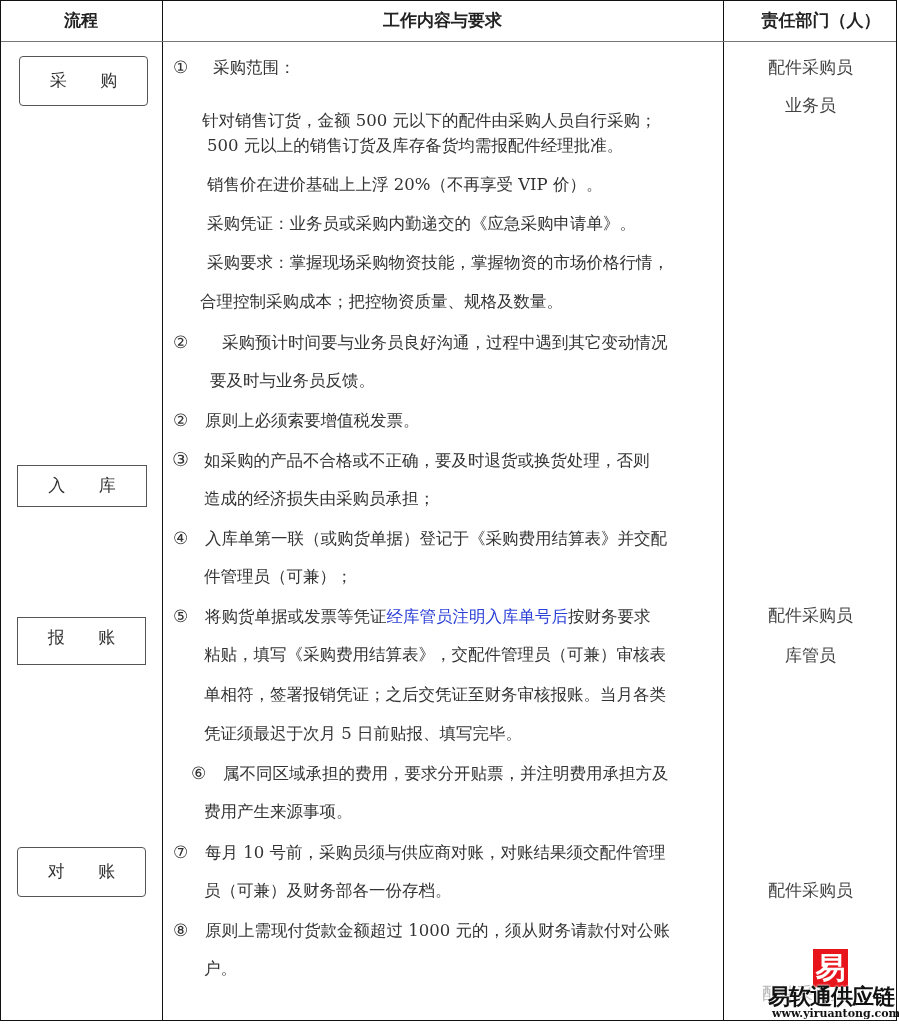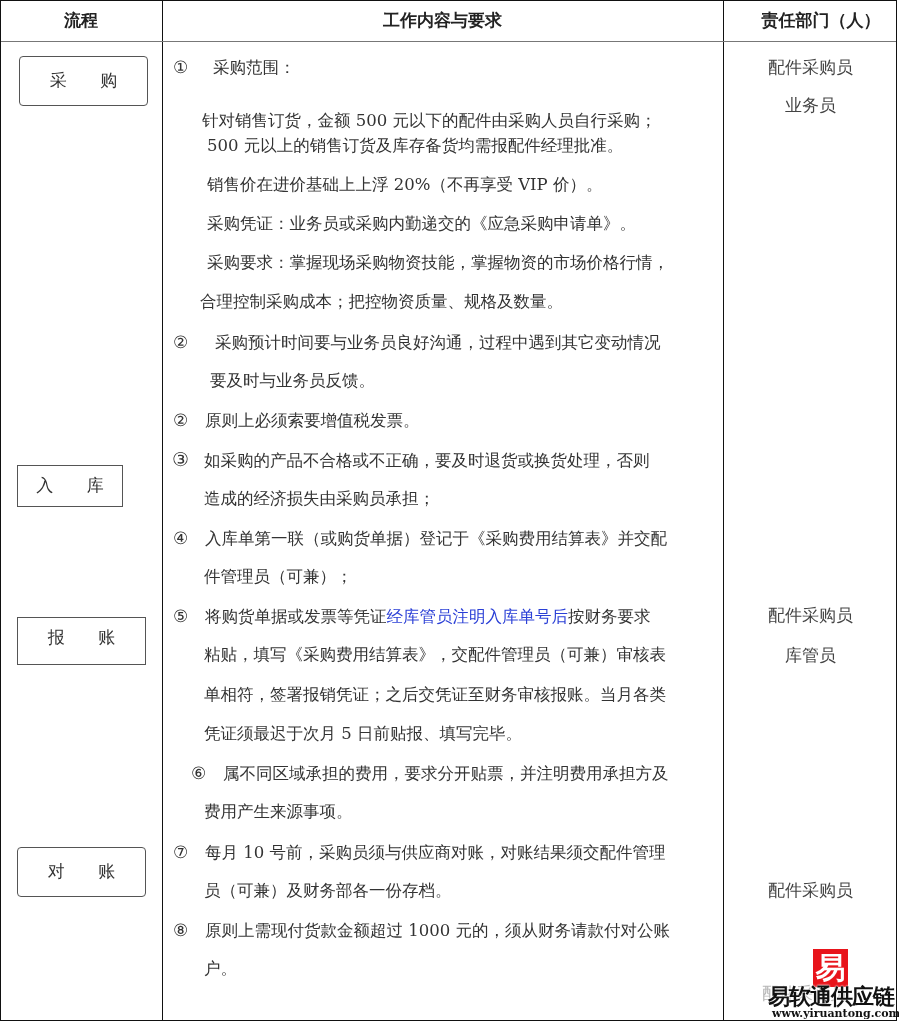--- a/index.html
+++ b/index.html
@@ -34,36 +34,36 @@
   <div class="vline" style="left:161px"></div>
   <div class="vline" style="left:722px"></div>
   <div class="hline" style="top:40px"></div>
 </div>
 
 <div class="hdr" style="left:0;width:162px">流程</div>
 <div class="hdr" style="left:162px;width:561px">工作内容与要求</div>
 <div class="hdr" style="left:719px;width:204px">责任部门（人）</div>
 
 <div class="box round" style="left:19px;top:56px;width:129px;height:50px;line-height:46px">采 购</div>
-<div class="box" style="left:17px;top:465px;width:106px;height:42px;line-height:38px">入 库</div>
+<div class="box" style="left:17px;top:465px;width:130px;height:42px;line-height:38px">入 库</div>
 <div class="box" style="left:17px;top:617px;width:129px;height:48px;line-height:38px">报 账</div>
 <div class="box round" style="left:17px;top:847px;width:129px;height:50px;line-height:46px">对 账</div>
 
 <div class="line" style="left:173px;top:56px">
   <span class="num">①</span><span style="margin-left:8px">采购范围：</span>
 </div>
 <div class="line" style="left:202px;top:110px">针对销售订货，金额 500 元以下的配件由采购人员自行采购；</div>
 <div class="line" style="left:207px;top:135px">500 元以上的销售订货及库存备货均需报配件经理批准。</div>
 <div class="line" style="left:207px;top:174px">销售价在进价基础上上浮 20%（不再享受 VIP 价）。</div>
 <div class="line" style="left:207px;top:213px">采购凭证：业务员或采购内勤递交的《应急采购申请单》。</div>
 <div class="line" style="left:207px;top:252px">采购要求：掌握现场采购物资技能，掌握物资的市场价格行情，</div>
 <div class="line" style="left:200px;top:291px">合理控制采购成本；把控物资质量、规格及数量。</div>
 
 <div class="line" style="left:173px;top:331px">
-  <span class="num">②</span><span style="margin-left:10px">采购预计时间要与业务员良好沟通，过程中遇到其它变动情况</span>
+  <span class="num">②</span><span style="margin-left:17px">采购预计时间要与业务员良好沟通，过程中遇到其它变动情况</span>
 </div>
 <div class="line" style="left:210px;top:370px">要及时与业务员反馈。</div>
 
 <div class="line" style="left:173px;top:409px">
   <span class="num">②</span><span>原则上必须索要增值税发票。</span>
 </div>
 
 <div class="line" style="left:172px;top:448px">
   <span class="num" style="font-size:19px">③</span><span>如采购的产品不合格或不正确，要及时退货或换货处理，否则</span>
 </div>

